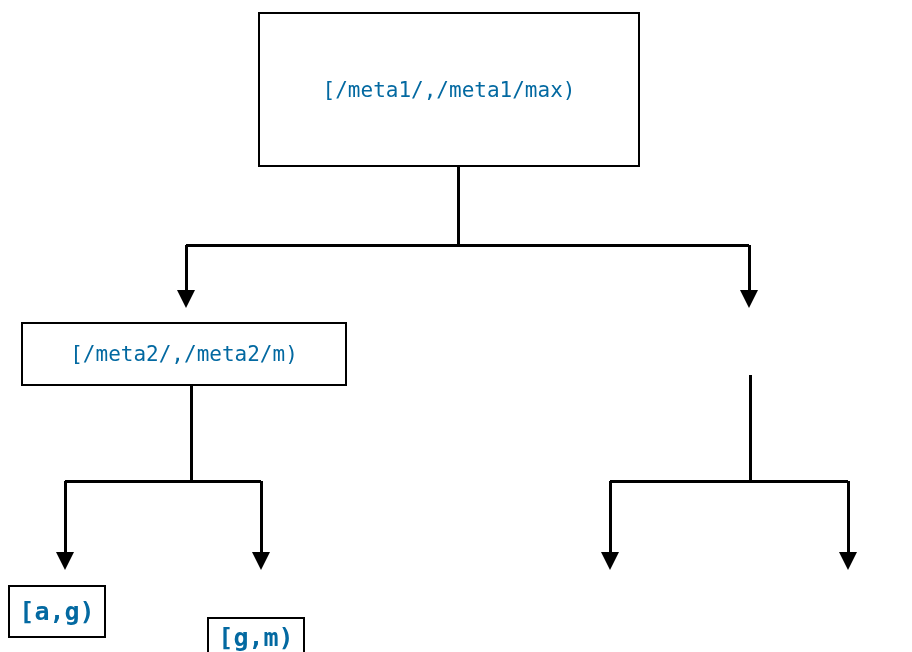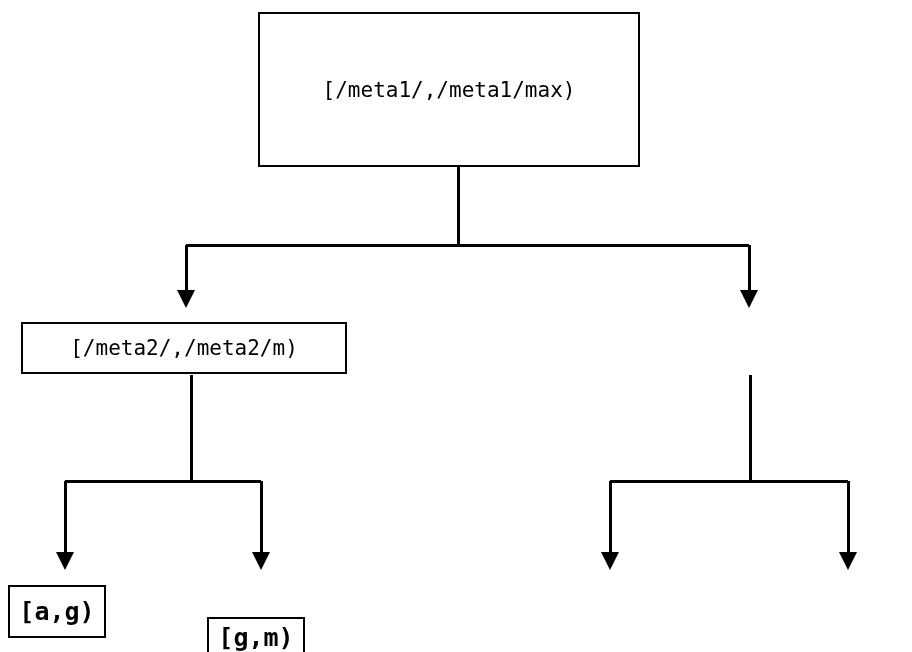--- a/index.html
+++ b/index.html
@@ -29,21 +29,21 @@
     background: #ffffff;
     border: 2px solid #000000;
     display: flex;
     align-items: center;
     justify-content: center;
     color: #000000;
     letter-spacing: 0px;
     white-space: pre;
   }
   .node-label {
-    color: #000000;
+    color: #0369a1;
     white-space: pre;
   }
   .node-root { font-size: 21px; }
   .node-mid  { font-size: 21px; }
   .node-leaf { font-size: 25px; font-weight: bold; }
 </style>
 </head>
 <body>
 
 <div id="diagram-root">
@@ -75,21 +75,21 @@
       <polygon points="252,552 270,552 261,570"></polygon>
       <polygon points="601,552 619,552 610,570"></polygon>
       <polygon points="839,552 857,552 848,570"></polygon>
     </g>
   </svg>
 
   <div class="node-box node-root" style="left:258px; top:12px; width:382px; height:155px;">
     <span class="node-label">[/meta1/,/meta1/max)</span>
   </div>
 
-  <div class="node-box node-mid" style="left:21px; top:322px; width:326px; height:52px;">
+  <div class="node-box node-mid" style="left:21px; top:322px; width:326px; height:64px;">
     <span class="node-label">[/meta2/,/meta2/m)</span>
   </div>
 
 
   <div class="node-box node-leaf" style="left:8px; top:585px; width:98px; height:53px;">
     <span class="node-label">[a,g)</span>
   </div>
 
   <div class="node-box node-leaf" style="left:207px; top:617px; width:98px; height:40px;">
     <span class="node-label">[g,m)</span>

